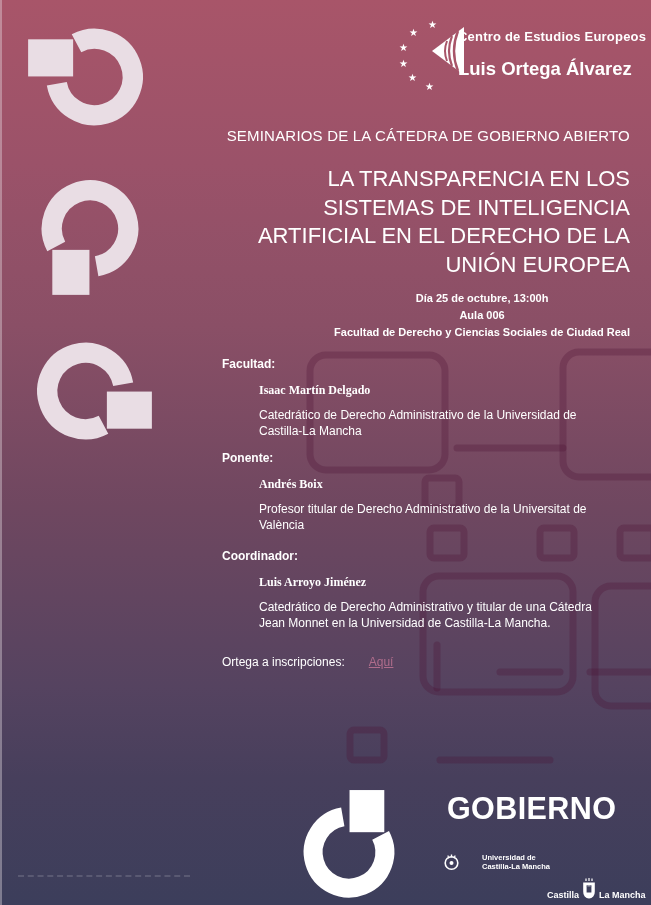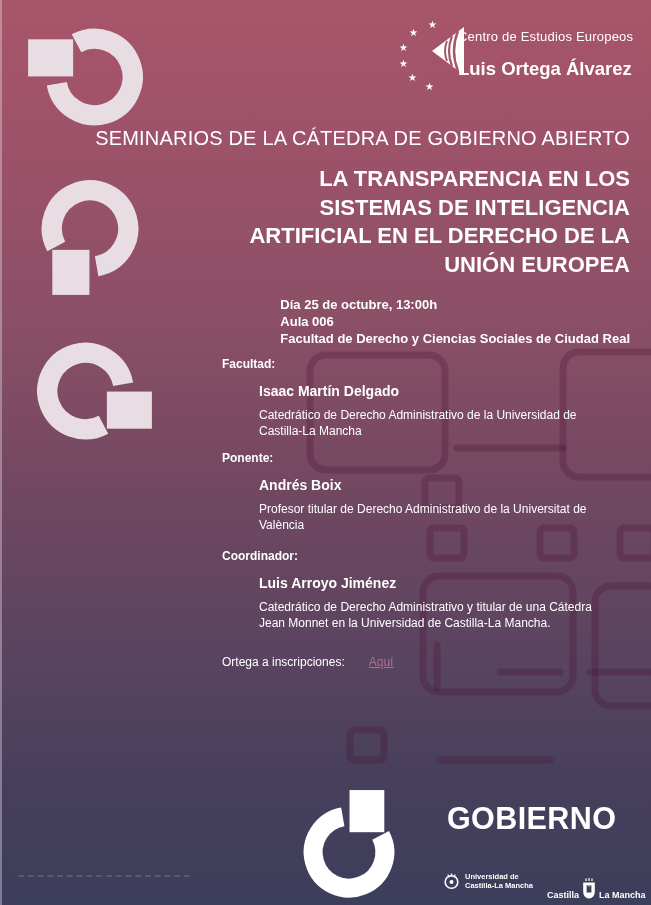--- a/index.html
+++ b/index.html
@@ -21,44 +21,44 @@
   .abs{position:absolute;}
   .prewrap{white-space:pre-line;}
 
   
   .side-logo{color:#e9dde4;}
   .footer-logo{color:#ffffff;}
 
   
   .cee-stars{width:46px;height:80px;}
   .cee-star{position:absolute;font-size:10px;line-height:10px;color:#fff;}
-  .cee-line1{font-size:13px;font-weight:400;letter-spacing:.2px;}
+  .cee-line1{font-size:13px;font-weight:700;letter-spacing:.2px;}
   .cee-line2{font-size:18.5px;font-weight:700;margin-top:14px;}
 
   
-  .series-title{right:21px;top:127px;font-size:20px;font-weight:400;letter-spacing:.2px;text-align:right;}
-  .event-title{right:21px;top:165px;font-size:22px;font-weight:700;line-height:28.5px;text-align:right;}
-  .date-block{right:21px;top:296px;font-size:13px;font-weight:700;line-height:17.2px;text-align:left;}
+  .series-title{right:21px;top:127px;font-size:15px;font-weight:400;letter-spacing:.2px;text-align:right;}
+  .event-title{right:21px;top:165px;font-size:22px;font-weight:400;line-height:28.5px;text-align:right;}
+  .date-block{right:21px;top:290px;font-size:11px;font-weight:700;line-height:17.2px;text-align:center;}
 
   
   .role{left:222px;font-size:12px;font-weight:700;}
-  .pname{left:259px;font-size:14px;font-weight:700;}
+  .pname{left:259px;font-size:12px;font-weight:700;font-family:Liberation Serif, serif;}
   .pbio{left:259px;font-size:12px;font-weight:400;line-height:16.3px;width:400px;}
 
   
   .reg{left:222px;top:655px;font-size:12px;}
   .reg a{color:#b06d8c;font-weight:400;text-decoration:underline;margin-left:24px;}
 
   
   .brand{left:447px;top:785px;width:179px;}
   .brand .l1{font-size:13px;font-weight:700;letter-spacing:.6px;}
-  .brand .l2{font-size:30.5px;font-weight:700;letter-spacing:.4px;line-height:30px;margin-top:18px;}
+  .brand .l2{font-size:30.5px;font-weight:700;letter-spacing:.4px;line-height:30px;margin-top:8px;}
   .brand .l3{font-size:30.5px;font-weight:700;letter-spacing:.4px;line-height:30px;text-align:right;}
 
-  .uclm{left:443px;top:872px;display:flex;align-items:center;gap:5px;}
+  .uclm{left:443px;top:853px;display:flex;align-items:center;gap:22px;}
   .uclm .t{font-size:7.5px;font-weight:700;line-height:9px;}
   .jccm{left:547px;top:878px;display:flex;align-items:flex-end;gap:3px;}
   .jccm .t{font-size:9px;font-weight:700;}
 
   .foot-dashes{left:18px;top:875px;width:172px;height:0;border-top:2px dashed rgba(255,255,255,0.14);}
 </style>
 </head>
 <body>
 
 <div class="poster">

